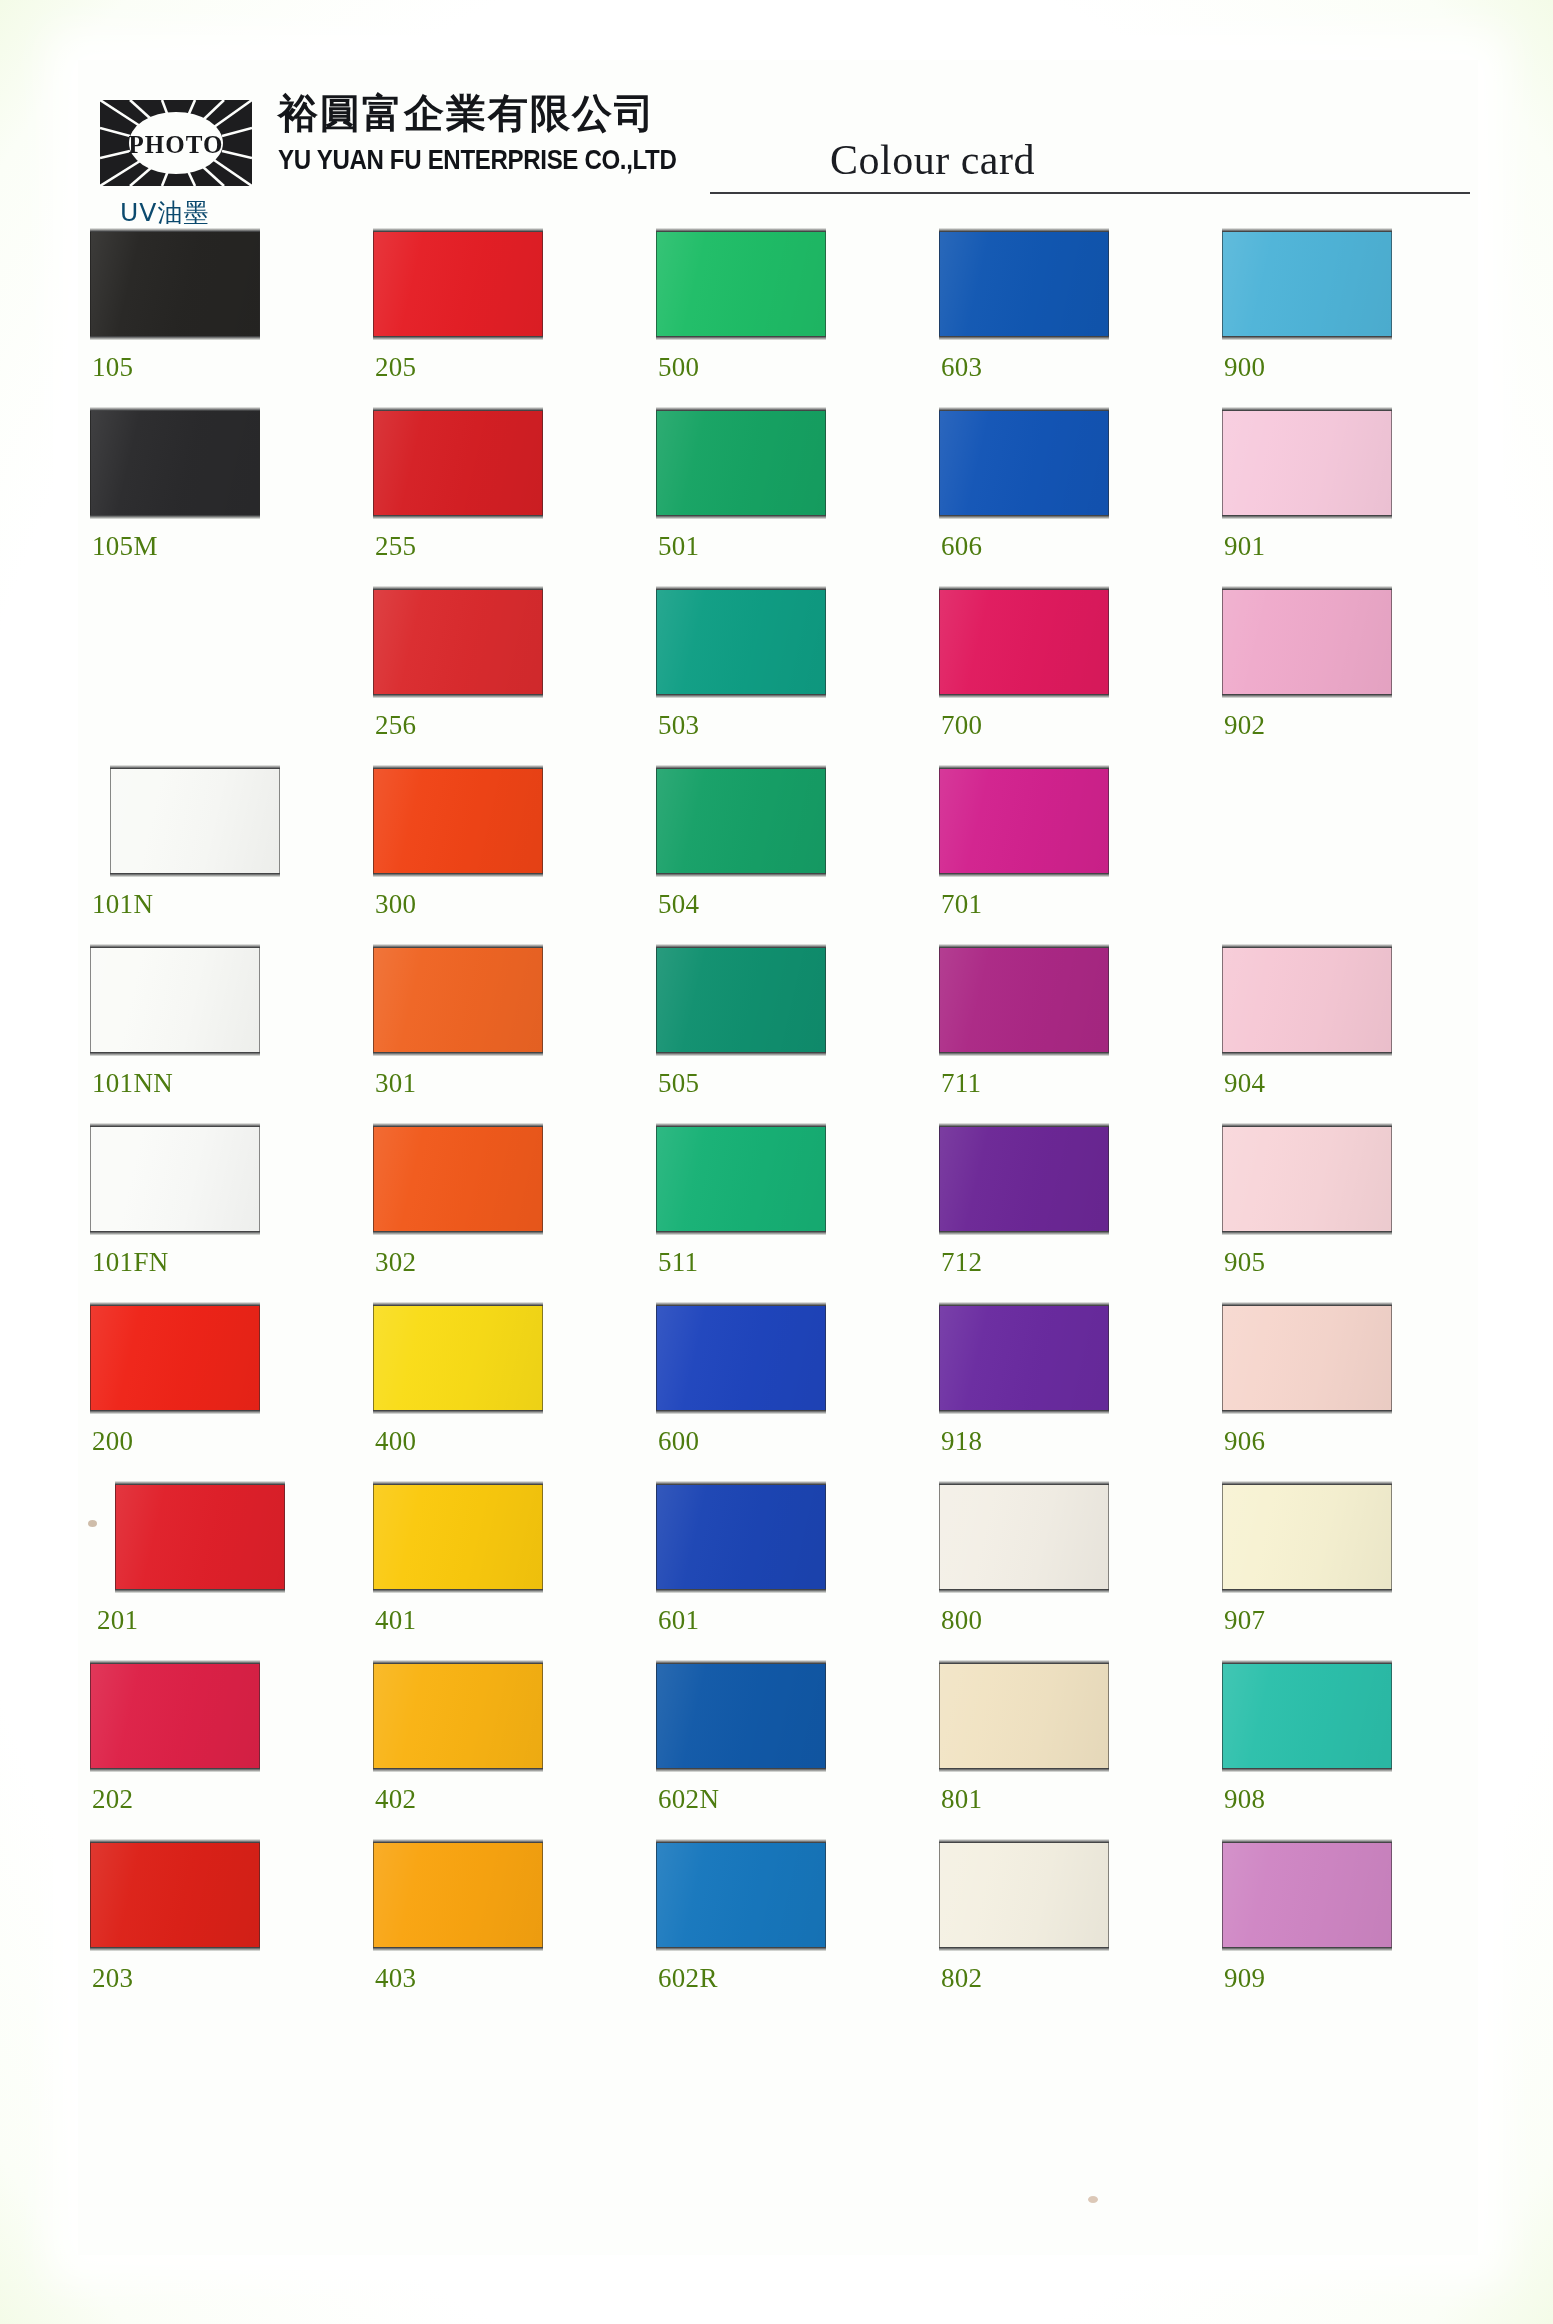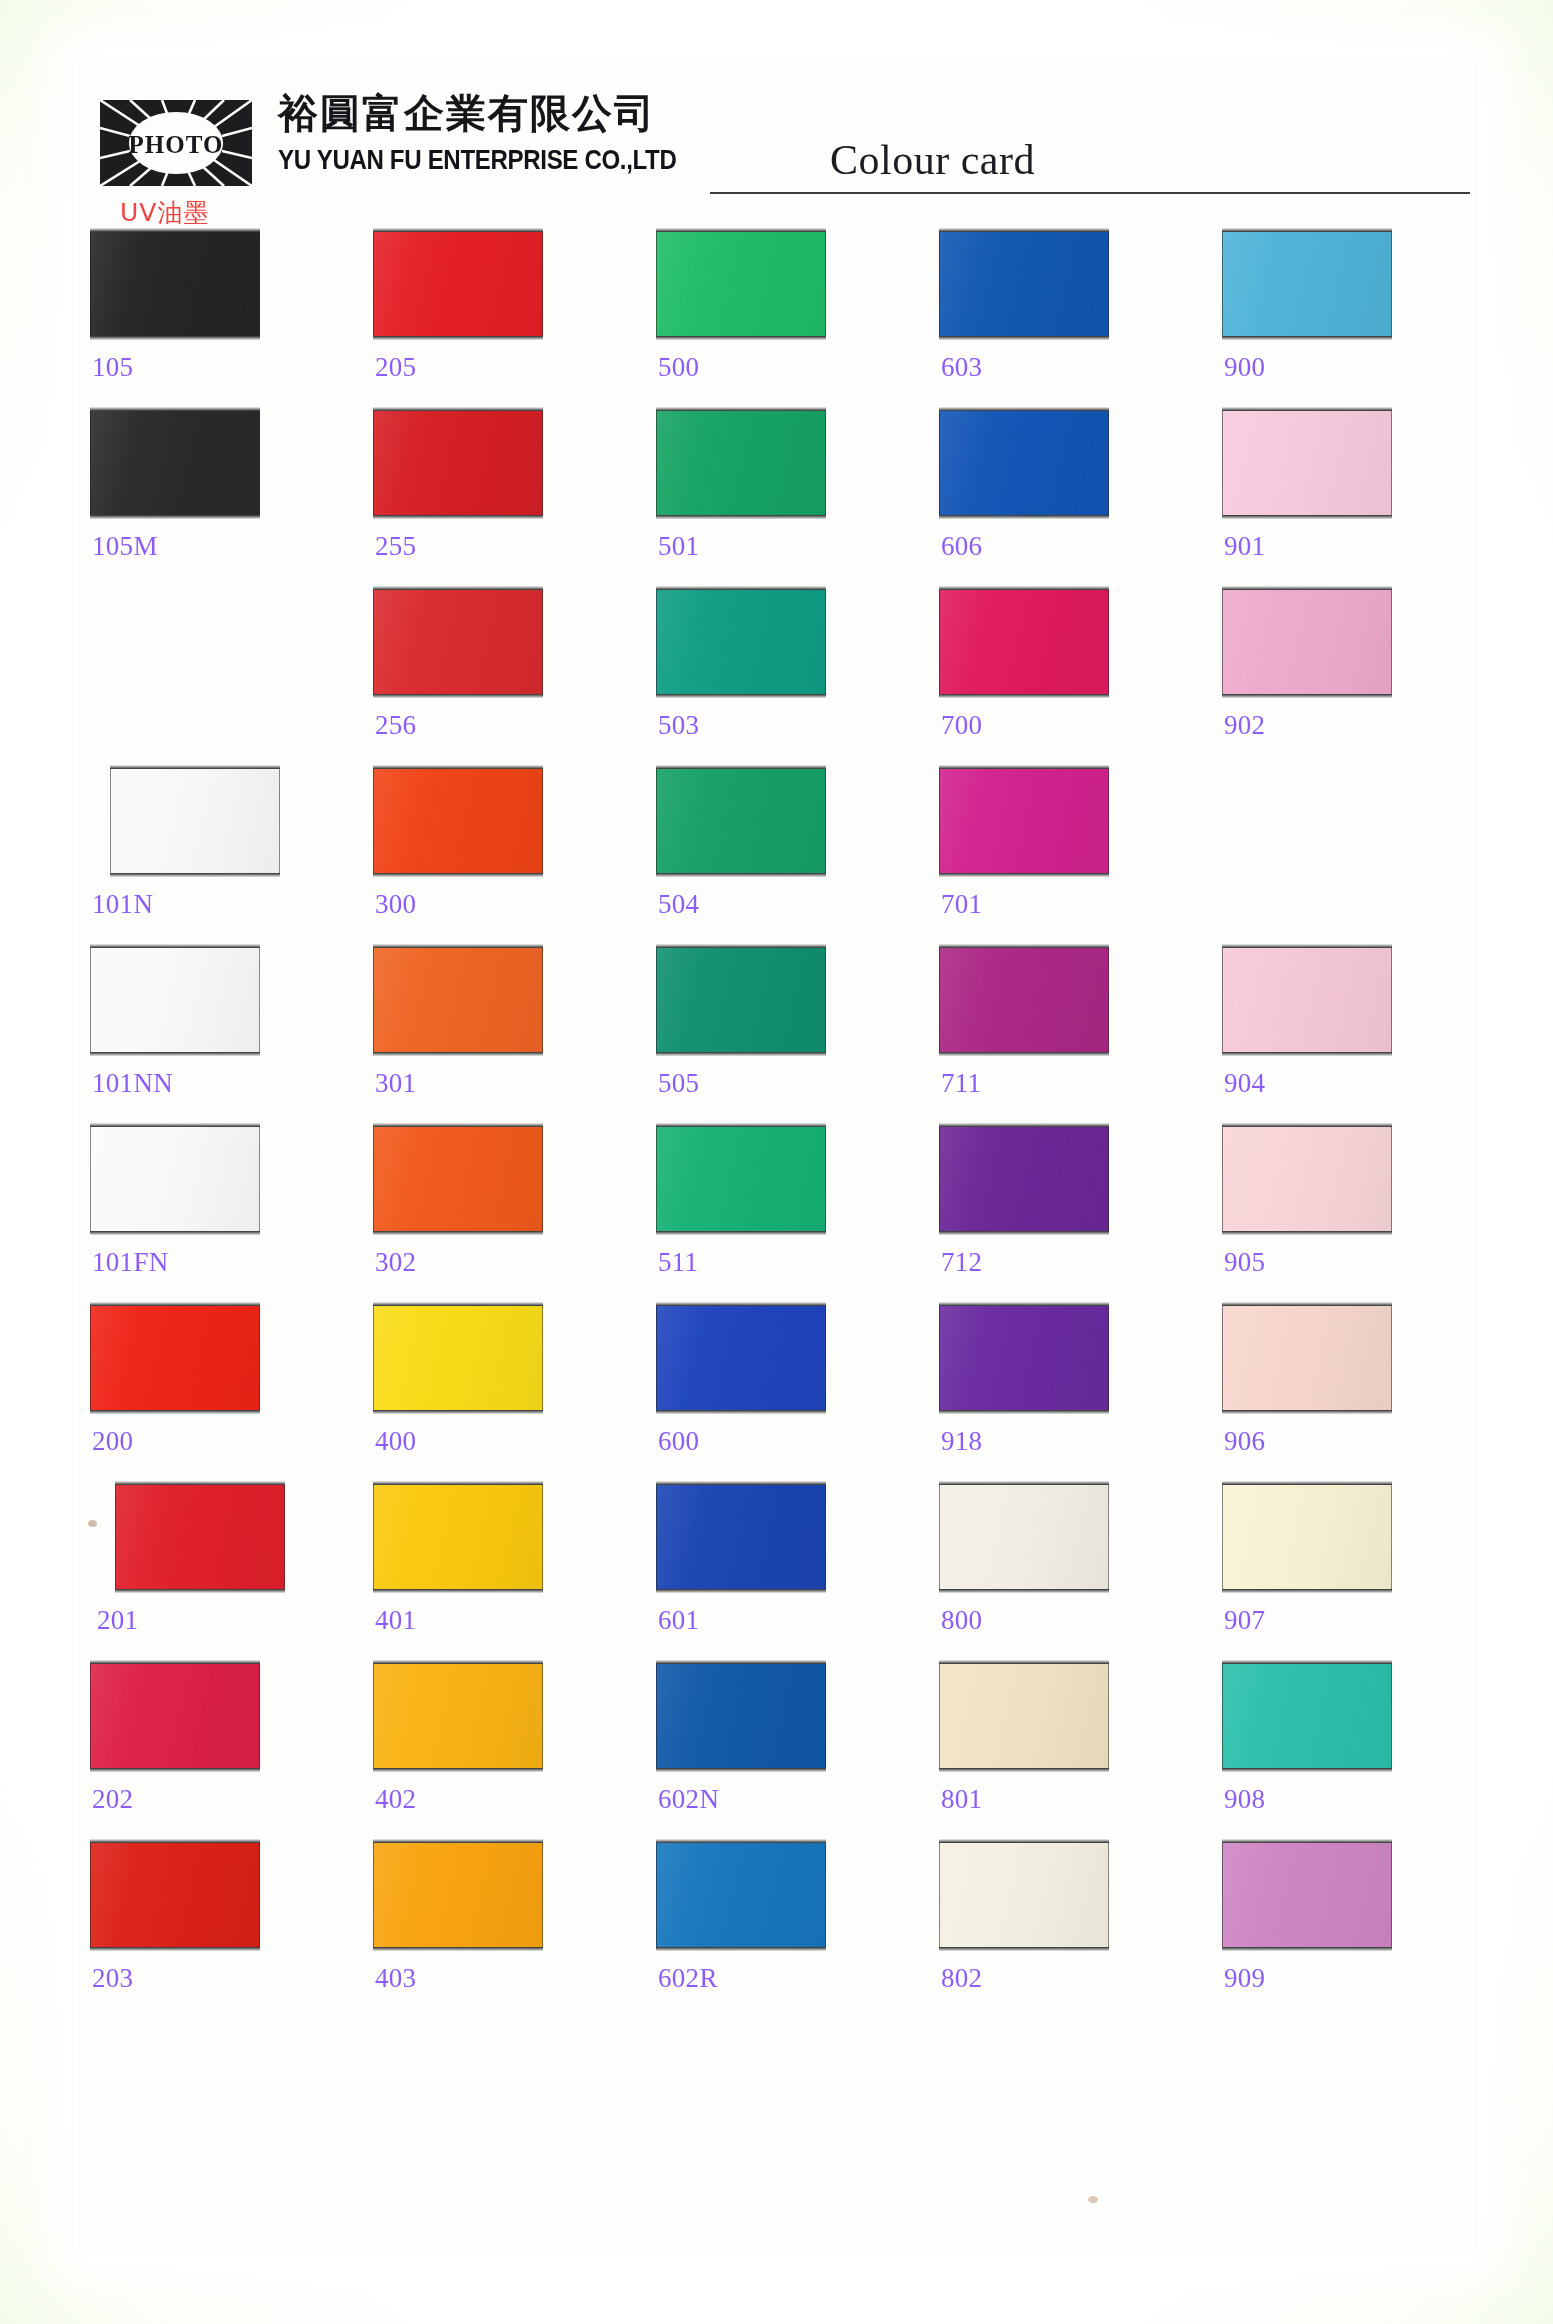--- a/index.html
+++ b/index.html
@@ -90,21 +90,21 @@
     line-height: 1;
   }
   .uv-label {
     position: absolute;
     left: 30px;
     top: 116px;
     font-family: "DejaVu Sans", sans-serif;
     font-size: 25px;
     font-weight: 400;
     letter-spacing: 1px;
-    color: #ef4444;
+    color: #0c4a6e;
     white-space: nowrap;
   }
   .colour-card-title {
     position: absolute;
     left: 740px;
     top: 56px;
     font-family: "Liberation Serif", serif;
     font-size: 42px;
     font-weight: 400;
     letter-spacing: 0.5px;
@@ -176,21 +176,21 @@
     pointer-events: none;
   }
   .swatch-label {
     position: absolute;
     left: 2px;
     top: 124px;
     font-family: "Liberation Serif", serif;
     font-size: 27px;
     font-weight: 400;
     letter-spacing: 0.3px;
-    color: #8b5cf6;
+    color: #4d7c0f;
     white-space: nowrap;
   }
   
   .speck { position: absolute; border-radius: 50%; background: rgba(150,110,70,0.45); }
 </style>
 </head>
 <body>
 
 <div id="page">
   <div id="card">

